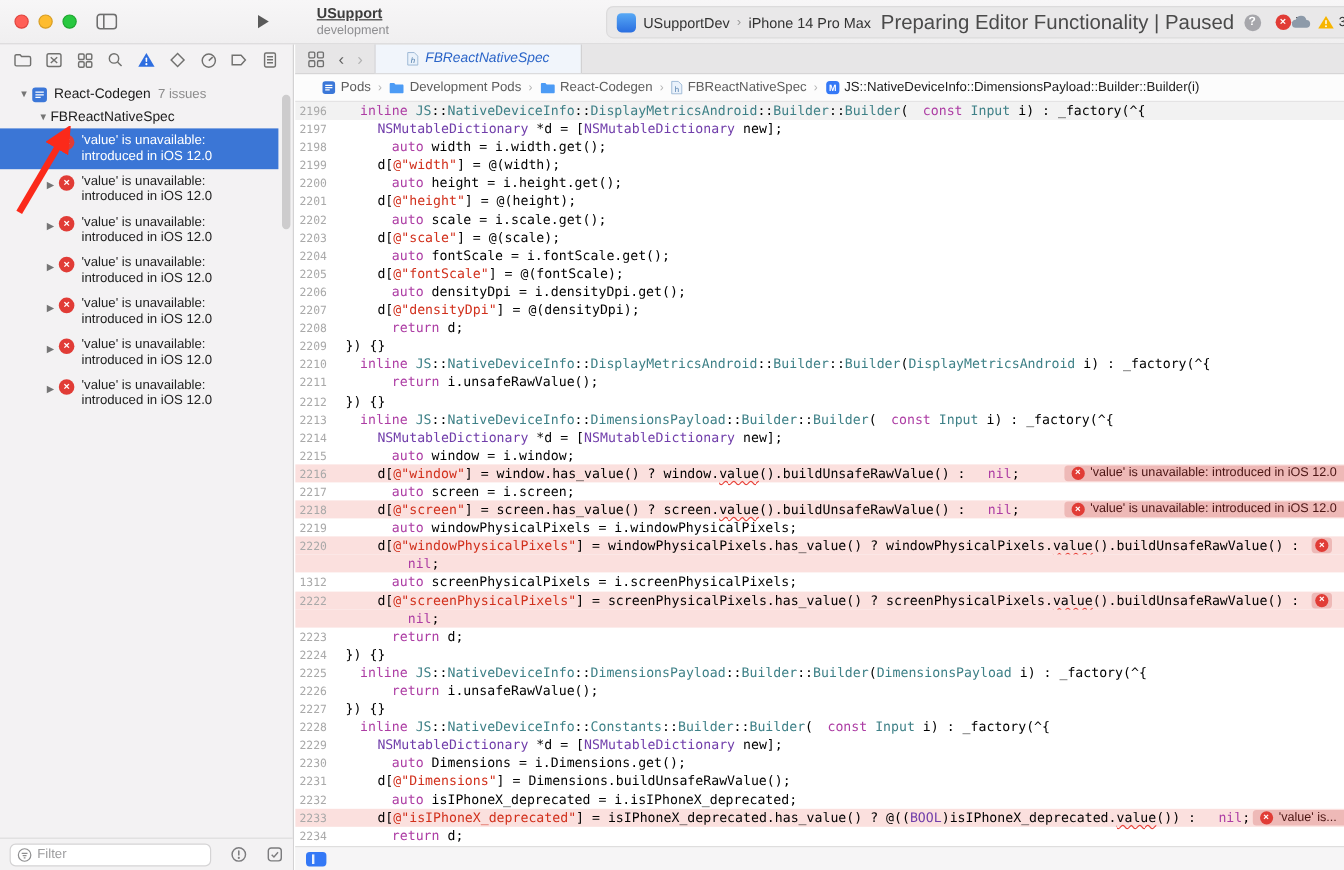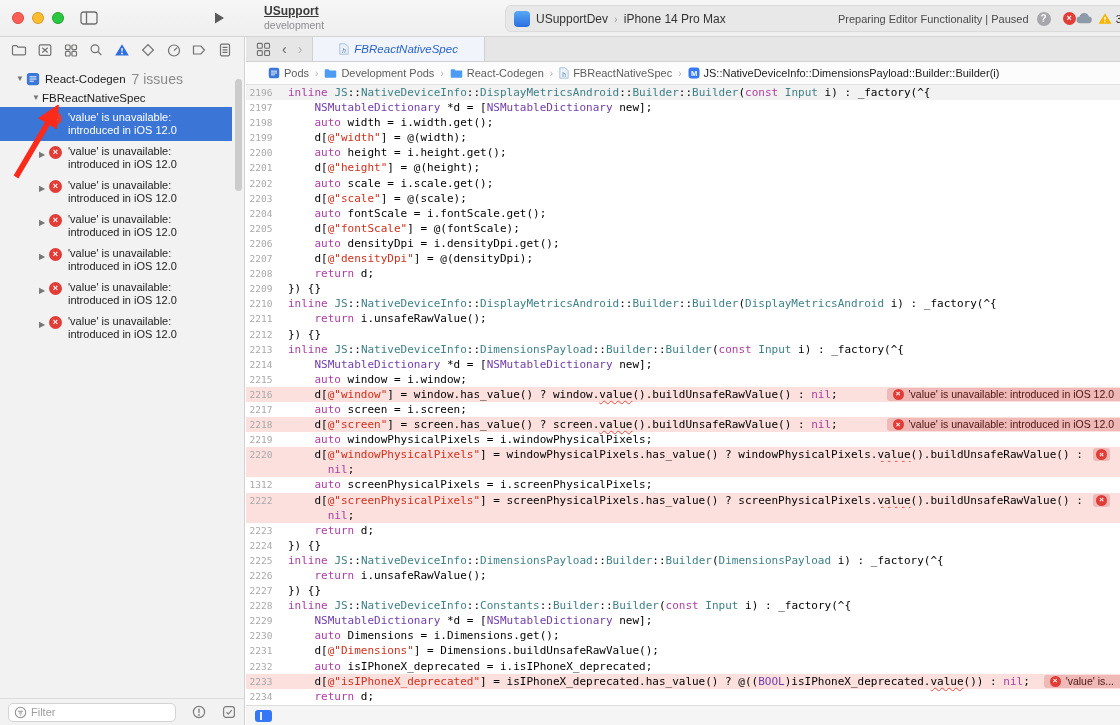--- a/index.html
+++ b/index.html
@@ -14,35 +14,35 @@
   .tl.g { left:52px; background:#28c840; border:1px solid #1ea62f; }
   .sidebar-toggle { position:absolute; left:80px; top:11px; }
   .play-btn { position:absolute; left:213px; top:11px; cursor:pointer; }
   .proj-title { position:absolute; left:264px; top:4px; }
   .proj-title .t1 { font-size:12px; font-weight:700; color:#3c3c3c; line-height:15px;text-decoration:underline; }
   .proj-title .t2 { font-size:10.5px; color:#8d8d90; line-height:12px; }
   .pill { position:absolute; left:505px; top:5px; width:638px; height:27px; background:#e9e8e9; border:1px solid #dcdbdc; border-radius:6px; display:flex; align-items:center; padding:0 8px; font-size:12px; color:#333; }
   .scheme-icon { width:16px; height:16px; border-radius:4px; background:linear-gradient(#58a9f5,#2a6ee0); margin-right:6px; flex:none; }
   .pill .sep { color:#9a9a9a; margin:0 6px; font-size:11px; }
   .pill .spacer { flex:1; }
-  .status-text { font-size:11px; color:#4a4a4a; white-space:nowrap; }
+  .status-text { font-size:17px; color:#4a4a4a; white-space:nowrap; }
   .help-q { width:14px; height:14px; border-radius:50%; background:#a6a6ab; color:#fff; font-size:10px; font-weight:700; display:inline-flex; align-items:center; justify-content:center; margin-left:8px; flex:none; }
   .cnt { display:inline-flex; align-items:center; margin-left:12px; font-size:11px; color:#333; flex:none; }
   .cnt .n { margin-left:4px; }
   .red-x { width:13px; height:13px; border-radius:50%; background:#e13c36; color:#fff; font-size:9px; font-weight:700; display:inline-flex; align-items:center; justify-content:center; flex:none; line-height:1; }
   .cloud-btn { position:absolute; right:26px; top:10px; }
 
   
   .navigator { position:absolute; top:37px; left:0; width:245px; bottom:0; background:#f3f2f3; border-right:1px solid #d3d2d3; }
   .nav-icons { height:26px; display:flex; align-items:center; justify-content:space-between; padding:0 10px; }
   .nav-ic { width:18px; height:18px; display:flex; align-items:center; justify-content:center; cursor:pointer; }
   .tree { position:absolute; top:32px; left:0; right:0; }
   .trow { display:flex; align-items:center; height:19px; font-size:11.5px; color:#1b1b1b; }
   .trow .disc { width:12px; font-size:8px; color:#757575; text-align:center; flex:none; }
-  .badge-txt { color:#8b8b8b; margin-left:6px; font-size:14px; }
+  .badge-txt { color:#8b8b8b; margin-left:6px; font-size:11px; }
   .issue-row { display:flex; align-items:flex-start; height:34px; padding:4px 4px 0 36px; font-size:11px; line-height:13px; color:#222; }
   .issue-row .disc { width:12px; font-size:8px; color:#757575; margin-top:3px; flex:none; text-align:center; }
   .issue-row .red-x { width:13px; height:13px; margin:1px 6px 0 1px; }
   .issue-row.sel { background:#3b76d6; color:#fff; margin-right:12px; }
   .scroll-thumb { position:absolute; right:2px; top:42px; width:7px; height:112px; background:#c6c5c6; border-radius:4px; opacity:.85; }
   .nav-filter { position:absolute; bottom:0; left:0; right:0; height:27px; border-top:1px solid #dddcdd; display:flex; align-items:center; padding:0 8px; background:#f3f2f3; gap:16px; }
   .filter-field { flex:1; height:19px; background:#fff; border:1px solid #d5d4d5; border-radius:5px; display:flex; align-items:center; padding:0 5px; }
   .filter-field input { border:none; outline:none; flex:1; font-size:11px; background:transparent; padding-left:4px; color:#333; font-family:inherit; width:60px; }
   .filter-field input::placeholder { color:#9d9d9f; }
   .arrow-overlay { position:absolute; left:0; top:68px; width:76px; height:88px; z-index:40; pointer-events:none; }
@@ -56,21 +56,21 @@
   .jumpbar { height:23px; background:#fcfcfc; border-bottom:1px solid #e4e3e4; display:flex; align-items:center; padding:0 22px; font-size:11px; color:#5c5c5c; white-space:nowrap; overflow:hidden; }
   .bc-item { display:inline-flex; align-items:center; gap:4px; cursor:pointer; }
   .bc-item.cur { color:#1b1b1b; }
   .bc-sep { margin:0 6px; color:#b3b3b3; font-size:10px; }
 
   .codewrap { position:absolute; top:48px; left:0; right:0; bottom:20px; overflow:hidden; font-family:"DejaVu Sans Mono","Liberation Mono",monospace; font-size:11px; }
   .crow { height:15.1px; line-height:15.1px; white-space:pre; position:relative; }
   .crow.pin { background:#f2f2f2; }
   .crow.err { background:#fbe0de; }
   .lnum { display:inline-block; width:42px; text-align:center; padding-right:12px; color:#a9a9a9; font-size:9.5px; }
-  .k { color:#ad3da4; } .c1 { color:#3e8087; } .c2 { color:#703daa; } .s { color:#d12f1b; }
+  .k { color:#ad3da4;margin-left:12px; } .c1 { color:#3e8087; } .c2 { color:#703daa; } .s { color:#d12f1b; }
   .uw { text-decoration:underline wavy #e8443c 1px; text-underline-offset:2px; }
   .ebadge { position:absolute; top:1px; height:13px; display:flex; align-items:center; background:#eeb9b7; border-radius:3px; font-family:"Liberation Sans",sans-serif; font-size:10.5px; color:#4a1412; padding:0 6px; gap:5px; white-space:nowrap; cursor:pointer; }
   .ebadge.full { right:0; border-top-right-radius:0; border-bottom-right-radius:0; }
   .ebadge.icon { right:10px; padding:0 3px; }
   .ebadge.short { right:0; border-top-right-radius:0; border-bottom-right-radius:0; }
   .ebadge .red-x { width:11px; height:11px; font-size:8px; }
   .ebottom { position:absolute; bottom:0; left:0; right:0; height:20px; background:#f6f5f6; border-top:1px solid #dfdede; display:flex; align-items:center; padding:0 9px; }
   .layout-btn { width:17px; height:12px; background:#3478f6; border-radius:3px; position:relative; cursor:pointer; }
   .layout-btn:after { content:""; position:absolute; left:5px; top:2px; bottom:2px; width:1.5px; background:#fff; opacity:.9; }
 </style>

